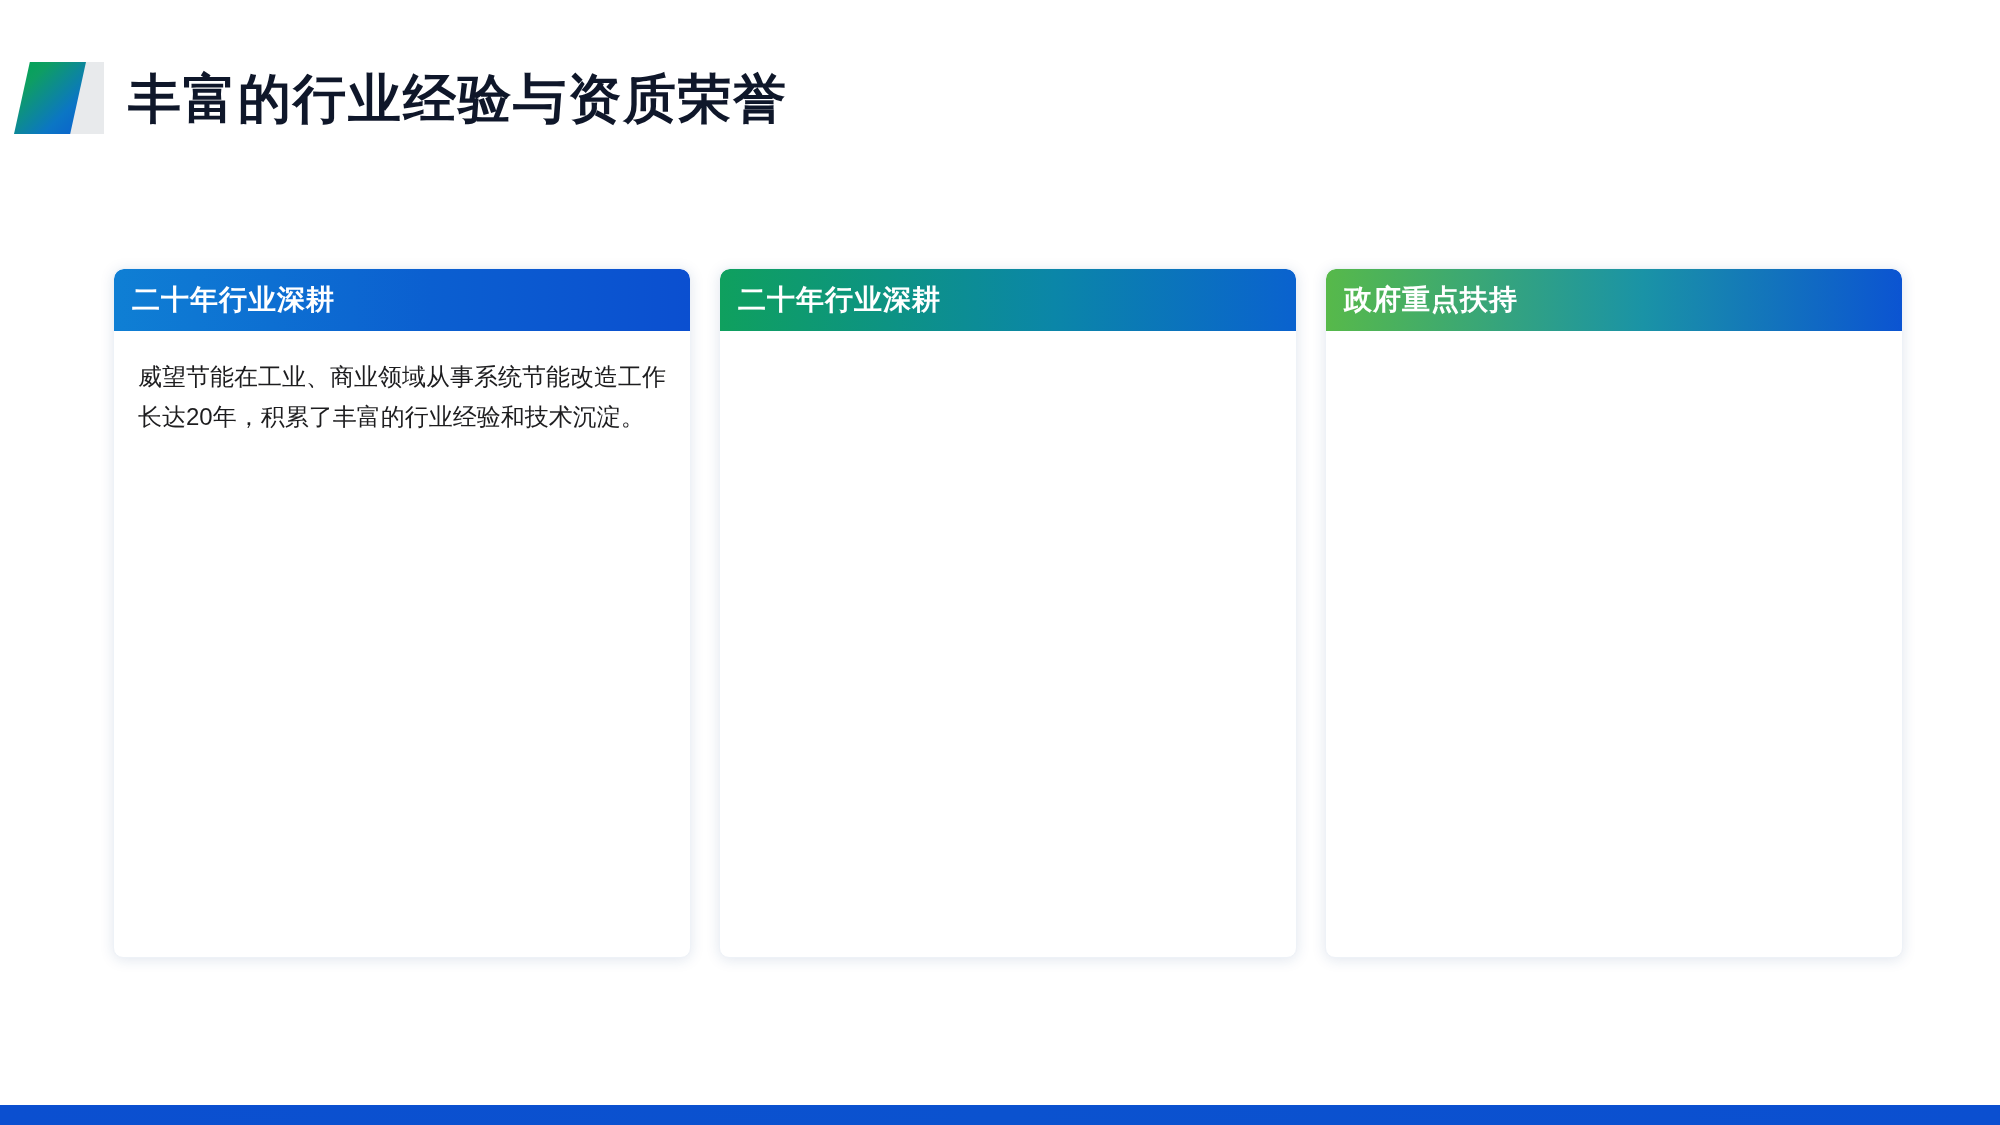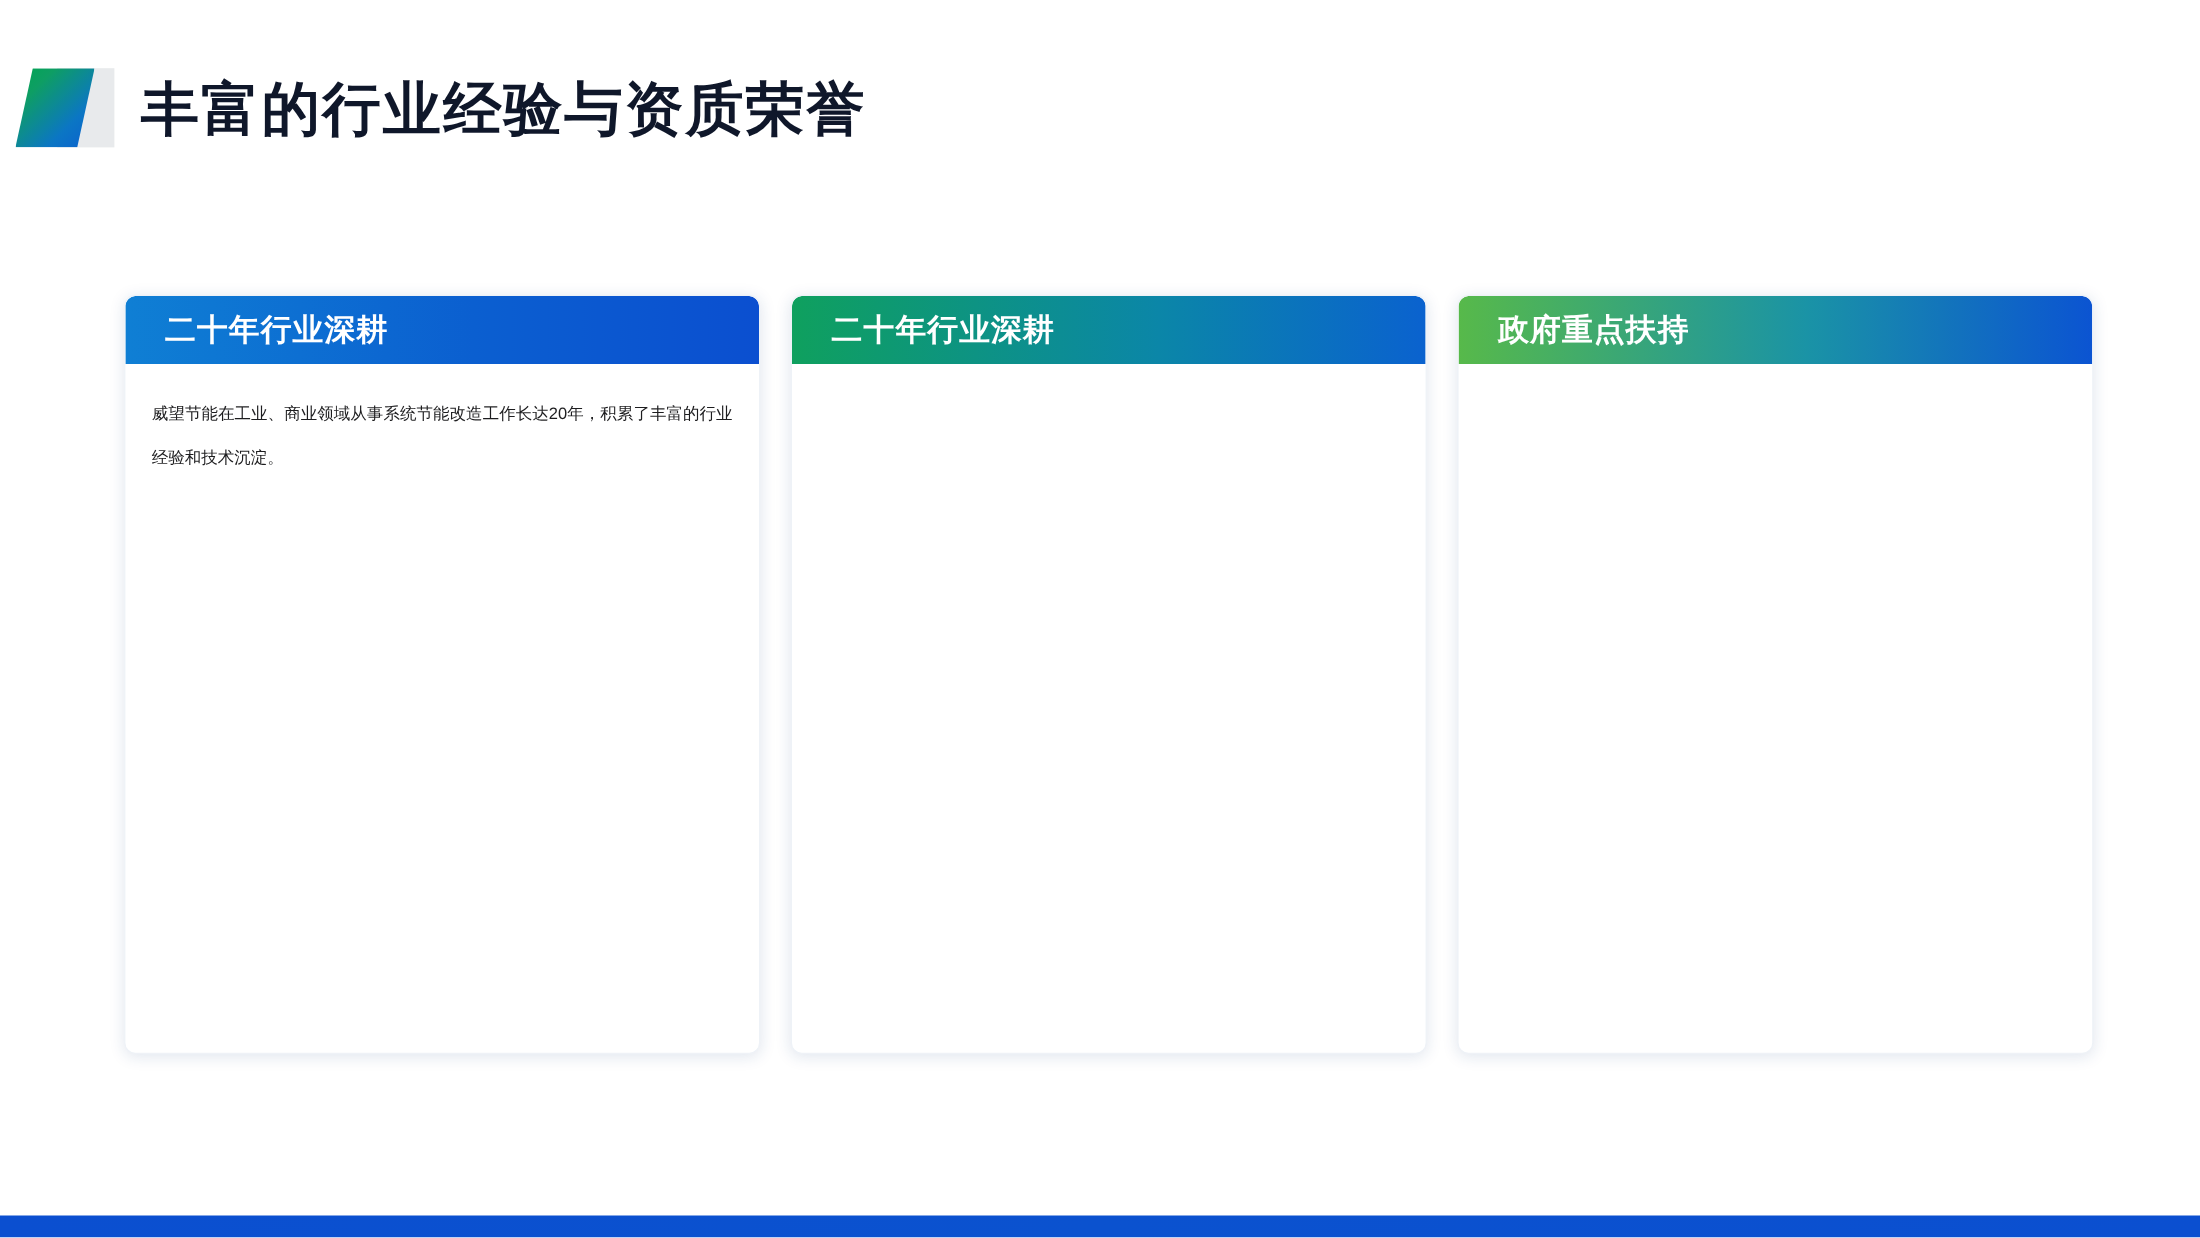--- a/index.html
+++ b/index.html
@@ -75,40 +75,40 @@
     box-shadow: 0 2px 14px rgba(20, 60, 120, 0.13);
     display: flex;
     flex-direction: column;
     overflow: hidden;
     border: 1px solid #eef2f7;
   }
   .card-header {
     height: 62px;
     display: flex;
     align-items: center;
-    padding: 0 36px;
+    padding: 0 18px;
     border-radius: 10px 10px 0 0;
     font-family: Liberation Mono, monospace;
   }
   .card-header-title {
     color: #ffffff;
     font-size: 28px;
     font-weight: bold;
     letter-spacing: 1px;
   }
   .card-1 .card-header { background: linear-gradient(90deg, #0f7fd4 0%, #0b5fd0 55%, #0b4fd0 100%); }
   .card-2 .card-header { background: linear-gradient(90deg, #0fa05e 0%, #0b86a8 58%, #0a62cf 100%); }
   .card-3 .card-header { background: linear-gradient(90deg, #57b94a 0%, #1a93a6 55%, #0b54d2 100%); }
 
   .card-body {
     flex: 1;
     padding: 26px 24px 20px 24px;
   }
   .card-paragraph {
-    font-size: 15px;
+    font-size: 24px;
     line-height: 40px;
     color: #1d1d1f;
     margin: 0;
     text-align: justify;
   }
   .card-paragraph + .card-paragraph {
     margin-top: 0;
   }
 
   

